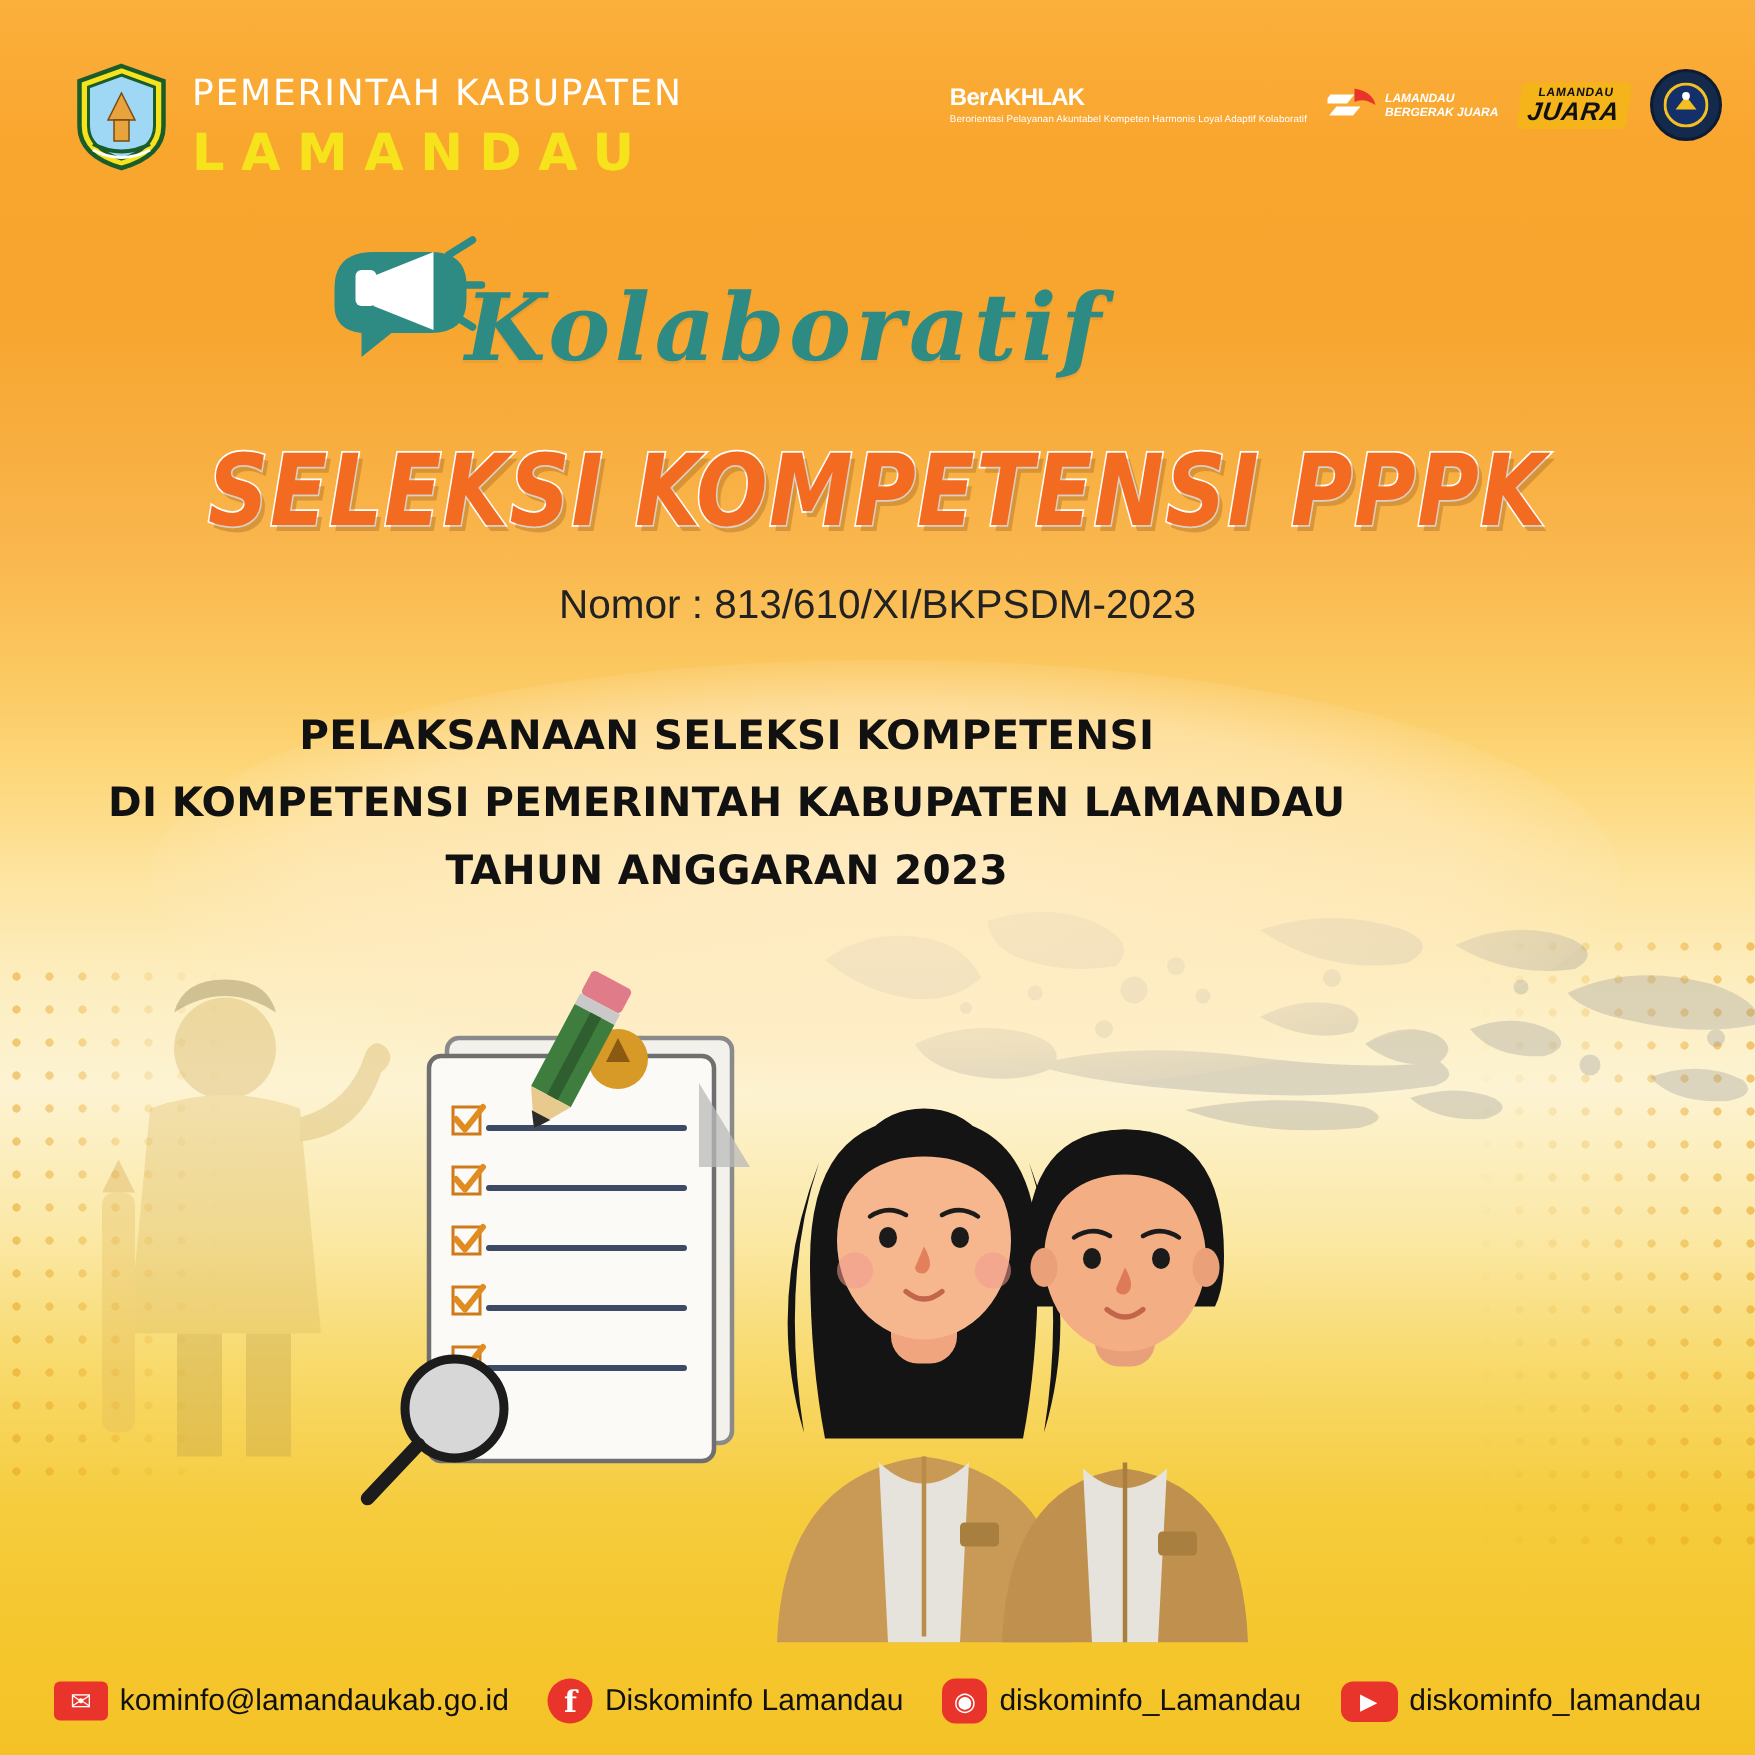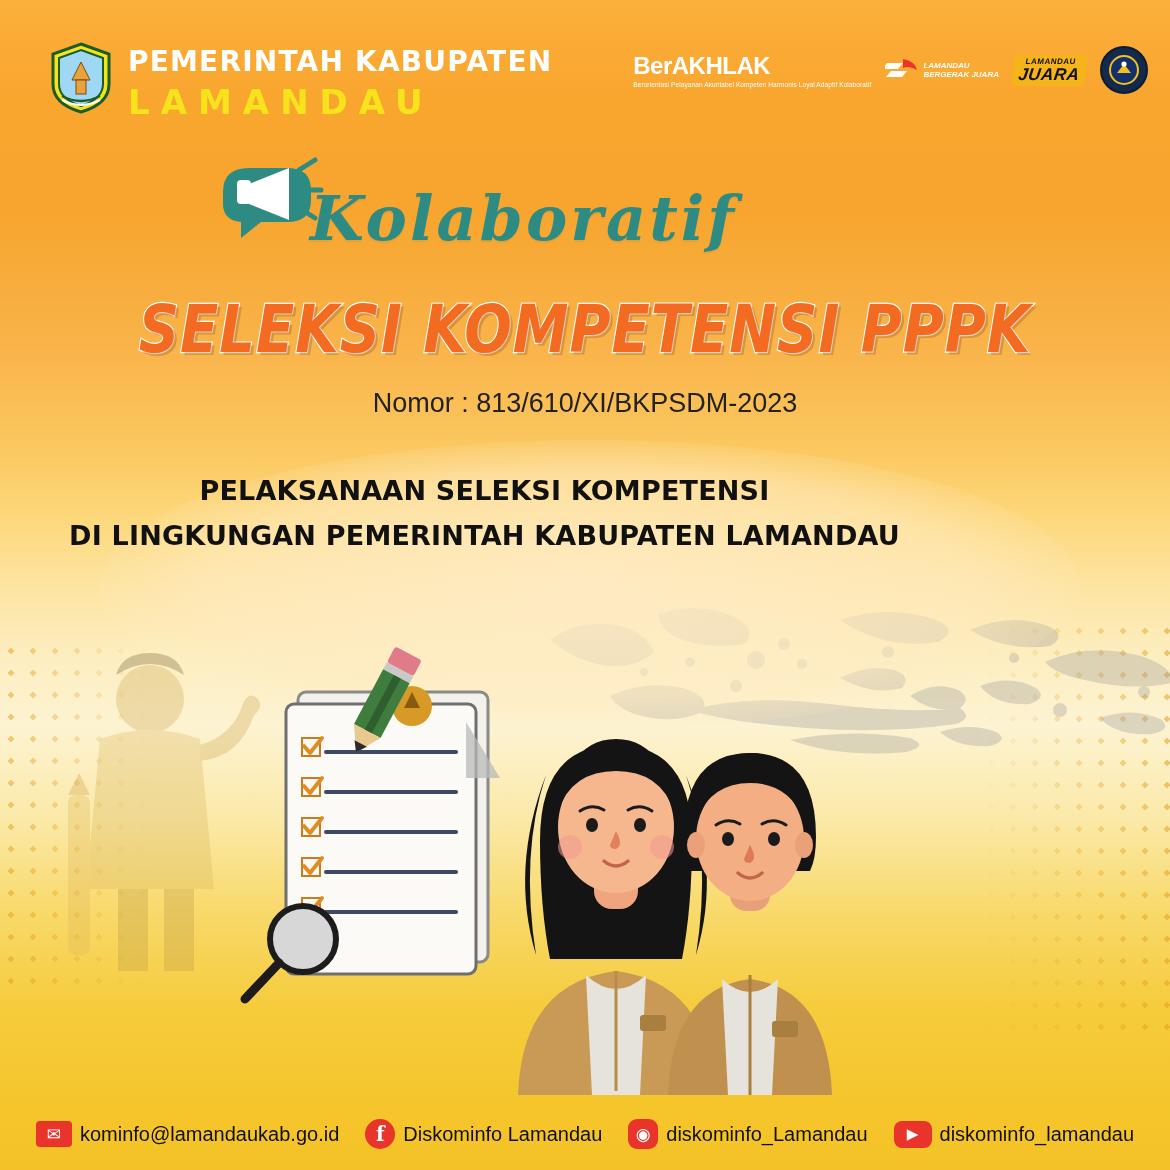--- a/index.html
+++ b/index.html
@@ -56,32 +56,32 @@
     border-radius:50%;
     pointer-events:none;
   }
 
   
   .header{position:absolute;left:0;top:0;width:1170px;height:140px;}
   .crest{position:absolute;left:50px;top:42px;width:62px;height:72px;}
   .gov-title{position:absolute;left:128px;top:44px;}
   .gov-line1{
     font-family:"DejaVu Sans", sans-serif;
-    font-weight:bold;font-size:28px;letter-spacing:1.2px;color:#ffffff;
+    font-weight:normal;font-size:24px;letter-spacing:1.2px;color:#ffffff;
     line-height:36px;
   }
   .gov-line2{
     font-family:"DejaVu Sans", sans-serif;
     font-weight:bold;font-size:34px;letter-spacing:11px;color:#f7e31c;
     line-height:40px;margin-top:2px;
   }
   
   .brands{position:absolute;right:22px;top:46px;display:flex;align-items:center;gap:14px;}
   .berakhlak{position:relative;text-align:left;}
-  .berakhlak .ba-main{font-family:"Liberation Sans",sans-serif;font-weight:bold;font-size:24px;color:#ffffff;letter-spacing:-0.5px;}
+  .berakhlak .ba-main{font-family:"Liberation Sans",sans-serif;font-weight:bold;font-size:16px;color:#ffffff;letter-spacing:-0.5px;}
   .berakhlak .ba-sub{font-size:6.5px;color:#ffffff;line-height:8px;margin-top:1px;letter-spacing:.1px;}
   .bergerak{display:flex;align-items:center;gap:4px;}
   .bergerak .bg-txt{font-size:8px;line-height:9px;color:#ffffff;font-weight:bold;font-style:italic;}
   .juara{background:#f4b41a;border-radius:4px;padding:3px 6px;text-align:center;transform:skewX(-8deg);}
   .juara .j1{font-size:8px;font-weight:bold;color:#111;line-height:8px;letter-spacing:.5px;}
   .juara .j2{font-size:17px;font-weight:bold;color:#111;line-height:17px;letter-spacing:.5px;font-style:italic;}
   .roundlogo{width:44px;height:44px;border-radius:50%;background:#132a4c;border:2px solid #0d1b33;display:flex;align-items:center;justify-content:center;}
 
   
   .megaphone{position:absolute;left:215px;top:150px;width:120px;height:110px;}
@@ -226,21 +226,22 @@
     <rect x="22" y="30" width="14" height="24" rx="4" fill="#ffffff"></rect>
     <path d="M84 20 l16 -10 M88 40 h18 M84 58 l16 10" stroke="#2e8b84" stroke-width="5" stroke-linecap="round" fill="none"></path>
   </svg>
   <div class="pengumuman">Kolaboratif</div>
 
   <div class="seleksi">SELEKSI KOMPETENSI PPPK</div>
   <div class="nomor">Nomor : 813/610/XI/BKPSDM-2023</div>
 
   <div class="body-text">
     <div>PELAKSANAAN SELEKSI KOMPETENSI</div>
-    <div>DI LINGKUNGAN PEMERINTAH KABUPATEN LAMANDAU</div>
+    <div>DI KOMPETENSI PEMERINTAH KABUPATEN LAMANDAU</div>
+    <div>TAHUN ANGGARAN 2023</div>
   </div>
 
   <div class="illus">
 
     <svg class="ghost-man" viewBox="0 0 270 330">
       <circle cx="120" cy="54" r="34" fill="#c9a44b"></circle>
       <path d="M86 30 q34 -22 68 0 q-6 -22 -34 -22 q-28 0 -34 22z" fill="#6b5a2a"></path>
       <path d="M70 94 q50 -18 100 0 l14 150 h-128z" fill="#d9b55c"></path>
       <path d="M170 100 q34 -10 44 -44 q6 -10 14 -2 q6 8 -4 16 q-14 42 -54 46z" fill="#c9a44b"></path>
       <rect x="88" y="244" width="30" height="82" fill="#b99a46"></rect>

